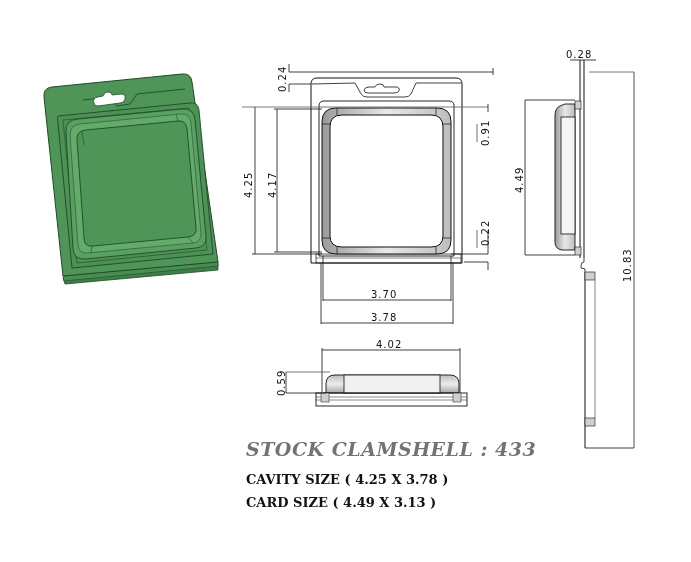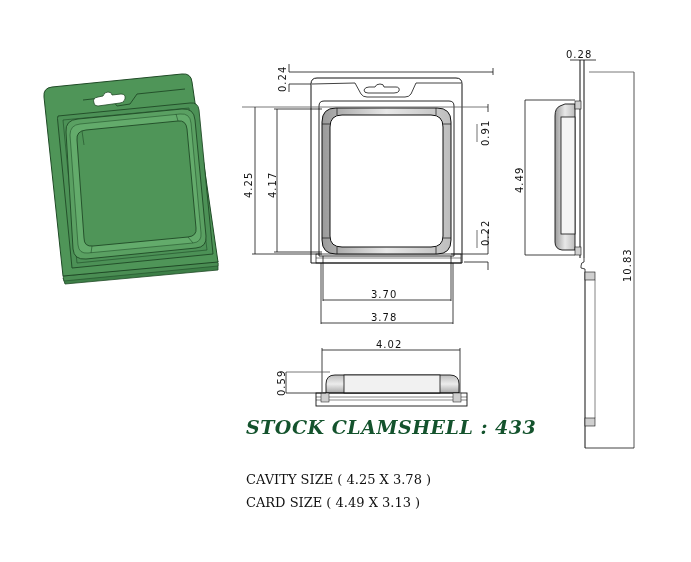--- a/index.html
+++ b/index.html
@@ -1,20 +1,20 @@
 <!DOCTYPE html>
 <html><head>
 <meta charset="utf-8">
 <style>
   html, body { margin:0; padding:0; background:#ffffff; }
   body { width:691px; height:562px; position:relative; overflow:hidden; font-family:"DejaVu Sans", sans-serif; }
   svg.drawing { position:absolute; left:0; top:0; }
   .dim { font-family:"DejaVu Sans", sans-serif; font-size:10px; fill:#111; letter-spacing:1px; }
-  .title { position:absolute; left:246px; top:416px; font-family:"DejaVu Serif", serif; font-weight:bold; font-style:italic; font-size:19px; color:#14532d; letter-spacing:0.5px; white-space:nowrap; }
-  .sub { position:absolute; left:246px; font-family:"DejaVu Serif", serif; font-weight:normal; font-size:13px; color:#111; white-space:nowrap; }
+  .title { position:absolute; left:246px; top:438px; font-family:"DejaVu Serif", serif; font-weight:bold; font-style:italic; font-size:19px; color:#737373; letter-spacing:0.5px; white-space:nowrap; }
+  .sub { position:absolute; left:246px; font-family:"DejaVu Serif", serif; font-weight:bold; font-size:13px; color:#111; white-space:nowrap; }
   .sub1 { top:472px; }
   .sub2 { top:495px; }
 </style>
 </head>
 <body>
 
 <svg class="drawing" width="691" height="562" viewBox="0 0 691 562" xmlns="http://www.w3.org/2000/svg">
   <defs>
     <linearGradient id="rimGradV" x1="0" x2="1" y1="0" y2="0">
       <stop offset="0" stop-color="#9a9a9a"></stop>

